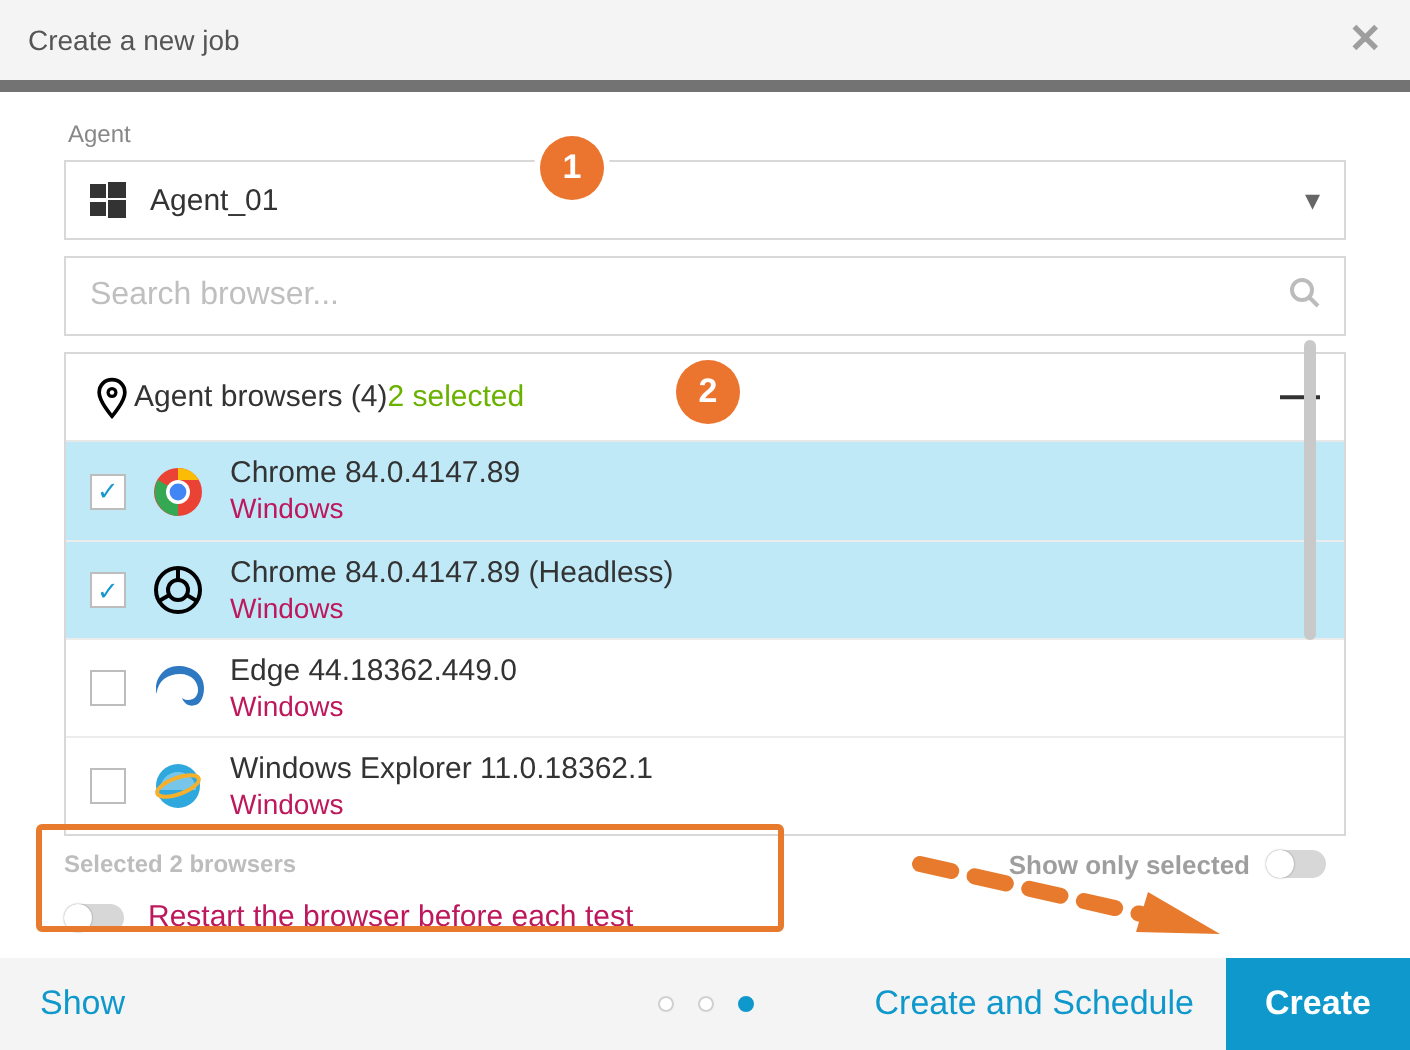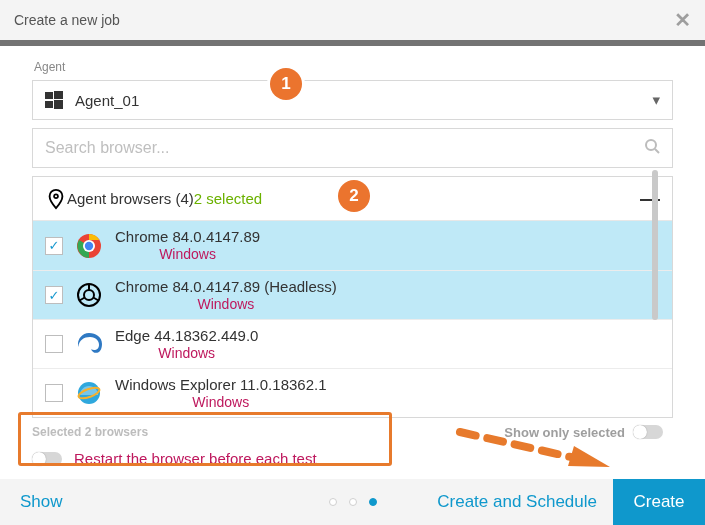--- a/index.html
+++ b/index.html
@@ -16,21 +16,21 @@
   .search input{flex:1;border:none;height:100%;font-size:16px;color:#555;outline:none;background:transparent;}
   .search input::placeholder{color:#bfbfbf;}
   .search .mag{color:#bcbcbc;}
   .group{margin-top:8px;border:1px solid #d8d8d8;}
   .group-head{height:44px;display:flex;align-items:center;padding:0 12px;color:#333;font-size:15px;border-bottom:1px solid #e7e7e7;}
   .group-head .count{color:#6bb100;}
   .group-head .dash{margin-left:auto;color:#333;font-size:20px;font-weight:bold;}
   .pin-icon{width:22px;height:22px;display:flex;align-items:center;justify-content:center;}
   .list-wrap{position:relative;height:196px;overflow:hidden;}
   .list{height:196px;overflow:hidden;}
-  .row{height:49px;display:flex;align-items:center;padding:0 12px;gap:12px;border-top:1px solid #ececec;text-align:center;}
+  .row{height:49px;display:flex;align-items:center;padding:0 12px;gap:12px;border-top:1px solid #ececec;}
   .row:first-child{border-top:none;}
   .row.sel{background:#bfe9f7;}
   .chk{width:18px;height:18px;border:1px solid #bdbdbd;background:#fff;display:flex;align-items:center;justify-content:center;font-size:13px;color:#1698cf;}
   .chk.on::after{content:"✓";}
   .bicon{width:28px;height:28px;display:flex;align-items:center;justify-content:center;}
   .bicon svg{display:block;}
   .rtext{display:flex;flex-direction:column;line-height:1.2;}
   .rtext .name{color:#333;font-size:15px;}
   .rtext .os{color:#be185d;font-size:14px;}
   .scroll-well{position:absolute;left:650px;top:168px;width:8px;height:234px;background:transparent;}
@@ -41,21 +41,21 @@
   .toggle::after{content:"";position:absolute;width:14px;height:14px;background:#fff;border-radius:50%;left:0;top:0;box-shadow:0 0 1px rgba(0,0,0,.4);}
   .restart-row{display:flex;align-items:center;margin-top:6px;color:#be185d;font-size:15px;text-align:right;}
   .restart-row .toggle{margin-right:12px;}
   .highlight-box{position:absolute;left:18px;top:412px;width:374px;height:54px;border:3px solid #e77a2c;border-radius:3px;pointer-events:none;}
   .footer{position:absolute;left:0;bottom:0;width:100%;height:46px;background:#f4f4f4;display:flex;align-items:center;padding:0 0 0 20px;}
   .back{color:#0f98cc;font-size:17px;}
   .dots{position:absolute;left:50%;transform:translateX(-50%);display:flex;gap:12px;align-items:center;}
   .dot{width:8px;height:8px;border-radius:50%;background:#fff;border:1px solid #d0d0d0;}
   .dot.active{background:#0f98cc;border-color:#0f98cc;}
   .cs{position:absolute;right:108px;color:#0f98cc;font-size:17px;}
-  .create{position:absolute;right:0;top:0;width:92px;height:46px;background:#0f98cc;color:#fff;font-size:17px;display:flex;align-items:center;justify-content:center;}
+  .create{position:absolute;right:0;top:0;width:92px;height:46px;background:#0f98cc;color:#fff;font-size:17px;display:flex;align-items:center;justify-content:center;font-weight:bold;}
   .badge{position:absolute;width:32px;height:32px;border-radius:50%;background:#eb742e;color:#fff;font-size:17px;font-weight:600;display:flex;align-items:center;justify-content:center;box-shadow:0 0 0 3px #fff;}
   .badge1{left:270px;top:68px;}
   .badge2{left:338px;top:180px;}
   .arrow{position:absolute;left:450px;top:412px;width:180px;height:60px;pointer-events:none;}
 </style>
 </head>
 <body>
 
 <div class="dialog">
 

